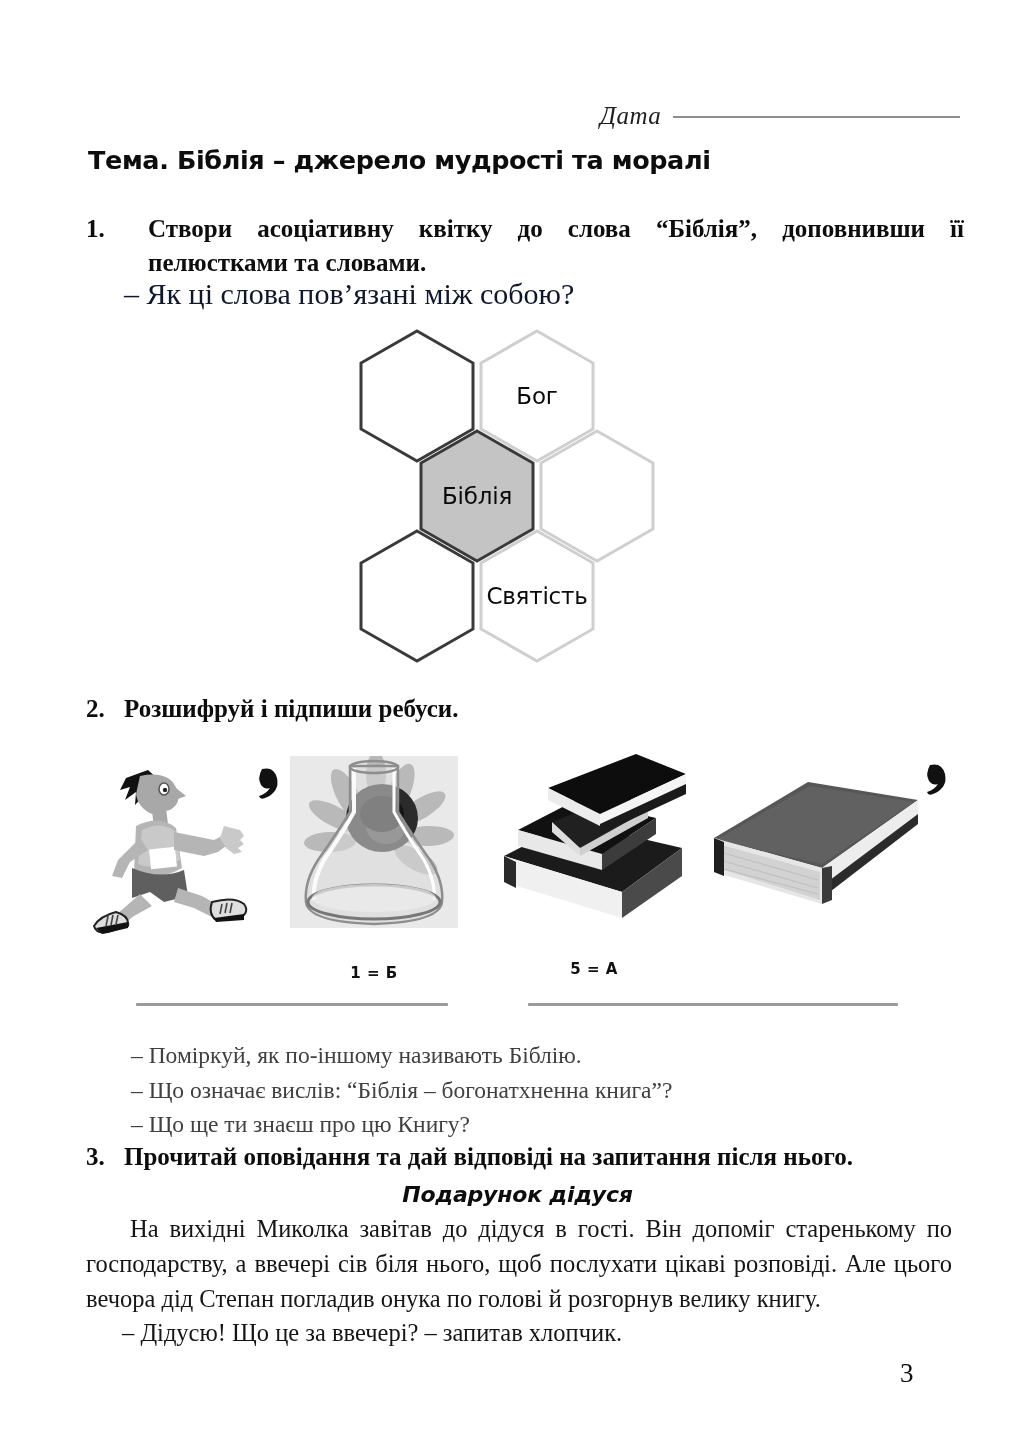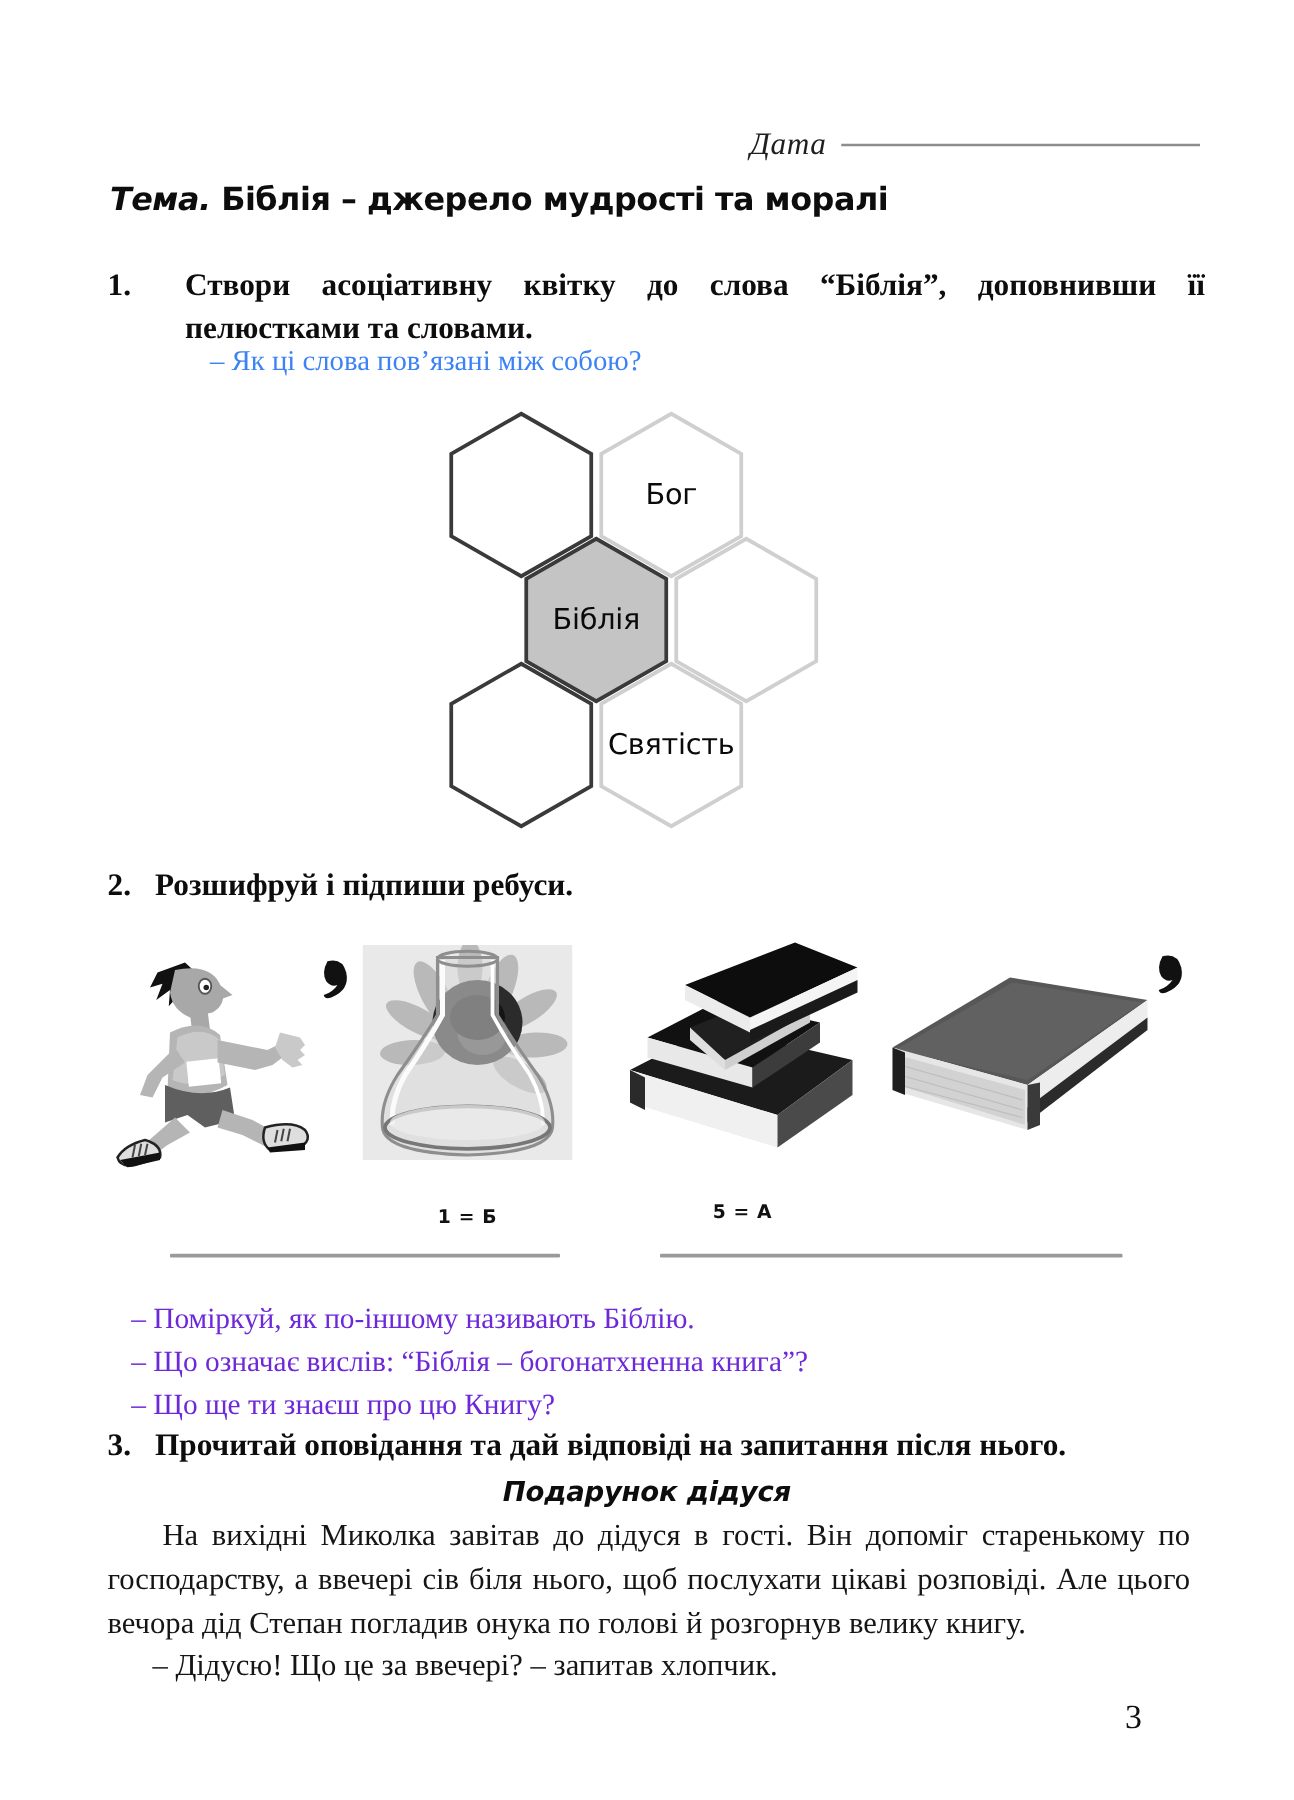--- a/index.html
+++ b/index.html
@@ -59,21 +59,20 @@
     left: 88px;
     width: 880px;
     font-family: "DejaVu Sans", sans-serif;
     font-weight: bold;
     font-size: 25.5px;
     letter-spacing: -0.4px;
     color: #0d0d0d;
     white-space: nowrap;
   }
   .topic .lbl {
-    font-style: italic;
     text-align: right;
   }
 
   
   .task {
     position: absolute;
     display: flex;
     align-items: flex-start;
     font-family: "Liberation Serif", serif;
     font-weight: bold;
@@ -94,24 +93,23 @@
 
   #task1 { top: 212px; left: 86px; width: 878px; }
   #task1 .task-text { width: 840px; margin-left: 24px; }
 
   #task2 { top: 692px; left: 86px; width: 878px; }
   #task3 { top: 1140px; left: 86px; width: 878px; }
 
   .subq {
     position: absolute;
     font-family: "Liberation Serif", serif;
-    font-size: 23px;
+    font-size: 30px;
     line-height: 1.46;
-    color: #3b82f6;
-    margin-left: 44px;
+    color: #0f172a;
   }
   #subq1 { top: 272px; left: 124px; }
 
   
   .hex-wrap {
     position: absolute;
     top: 322px;
     left: 352px;
     width: 330px;
     height: 336px;
@@ -168,26 +166,26 @@
     background: #9a9a9a;
     border-radius: 1px;
   }
   #ansline1 { top: 1003px; left: 136px; width: 312px; }
   #ansline2 { top: 1003px; left: 528px; width: 370px; }
 
   
   .bullets {
     position: absolute;
     top: 1038px;
-    left: 105px;
+    left: 131px;
     width: 830px;
     font-family: "Liberation Serif", serif;
     font-size: 23.5px;
     line-height: 1.47;
-    color: #6d28d9;
+    color: #404040;
   }
   .bullets div { white-space: nowrap; }
 
   
   .story-title {
     position: absolute;
     top: 1182px;
     left: 0;
     width: 1035px;
     text-align: center;

